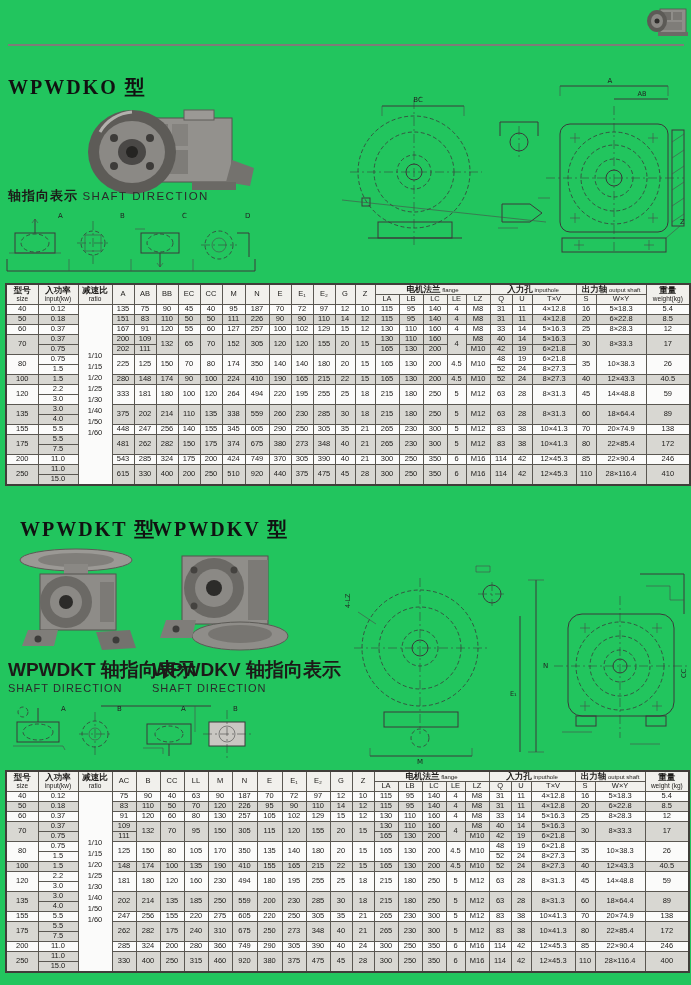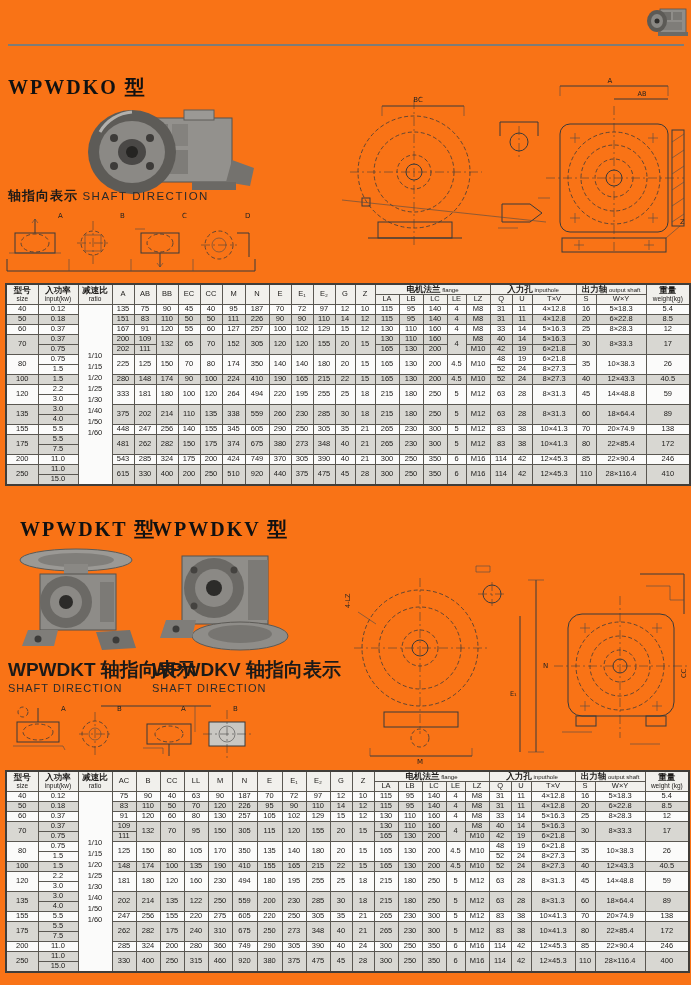--- a/index.html
+++ b/index.html
@@ -1,17 +1,17 @@
 <!DOCTYPE html>
 <html><head>
 <meta charset="utf-8">
 <style>
   html,body{margin:0;padding:0;}
   body{background:#e8e7e3;}
-  #page{position:relative;width:691px;height:985px;background:#f97316;overflow:hidden;
+  #page{position:relative;width:691px;height:985px;background:#22c55e;overflow:hidden;
         font-family:"Liberation Sans",sans-serif;color:#1c1a18;}
   .abs{position:absolute;}
   .top-rule{left:8px;top:44px;width:676px;height:2px;background:#7e7c78;}
   .sec-title{font-family:"Liberation Serif",serif;font-weight:bold;font-size:20px;letter-spacing:2px;color:#111;}
   .shaft-label .zh{font-weight:bold;font-size:13px;letter-spacing:1px;}
   .shaft-label .en{font-size:11.5px;letter-spacing:1.5px;color:#2a2a2a;}
   .shaft-label2{line-height:1.25;}
   .shaft-label2 .zh{font-weight:bold;font-size:19px;display:block;}
   .shaft-label2 .en{font-size:11px;letter-spacing:1px;display:block;color:#2a2a2a;}
 
@@ -1053,21 +1053,21 @@
           </tr>
           <tr>
             <td>3.0</td>
           </tr>
           <tr class="shade">
             <td rowspan="2">135</td>
             <td>3.0</td>
             <td rowspan="2">202</td>
             <td rowspan="2">214</td>
             <td rowspan="2">135</td>
-            <td rowspan="2">122</td>
+            <td rowspan="2">185</td>
             <td rowspan="2">250</td>
             <td rowspan="2">559</td>
             <td rowspan="2">200</td>
             <td rowspan="2">230</td>
             <td rowspan="2">285</td>
             <td rowspan="2">30</td>
             <td rowspan="2">18</td>
             <td rowspan="2">215</td>
             <td rowspan="2">180</td>
             <td rowspan="2">250</td>

